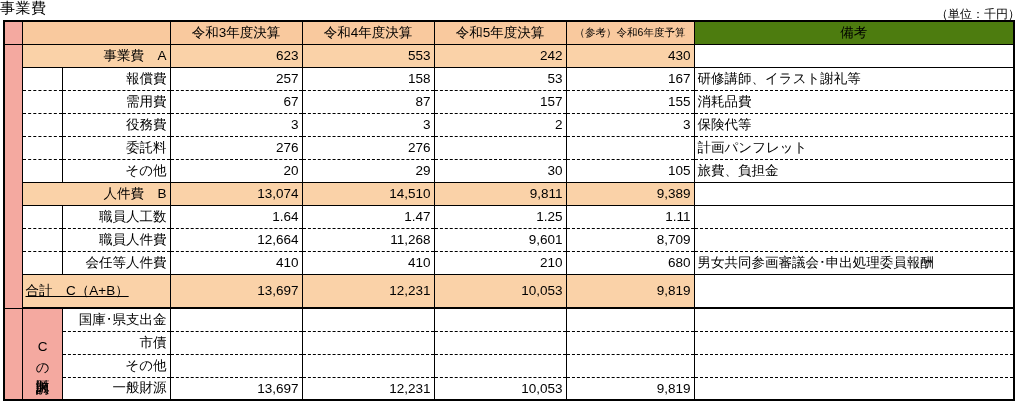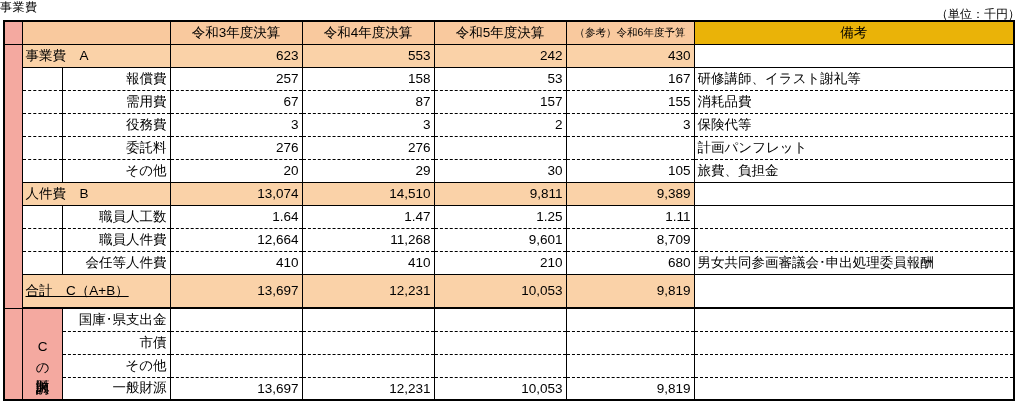--- a/index.html
+++ b/index.html
@@ -24,21 +24,21 @@
     position: absolute;
     top: 0;
     left: 0;
     width: 1024px;
     height: 20px;
   }
   .doc-title {
     position: absolute;
     left: 0;
     top: -1px;
-    font-size: 12px;
+    font-size: 15px;
     font-weight: normal;
     letter-spacing: 0.5px;
   }
   .unit-note {
     position: absolute;
     right: 4px;
     top: 6px;
     font-size: 12px;
   }
   table.budget {
@@ -85,33 +85,33 @@
   }
   .hdr {
     background: #f9c99e;
     text-align: center;
     font-size: 13.5px;
   }
   .hdr.small {
     font-size: 10.5px;
   }
   .hdr-note {
-    background: #eab308;
+    background: #4d7c0f;
     text-align: center;
   }
   .orange {
     background: #fad2a8;
   }
   .num {
     text-align: right;
     padding-right: 5px;
     font-size: 13.5px;
   }
   .lbl {
-    text-align: left;
+    text-align: right;
     padding-left: 4px;
   }
   .lbl-indent {
     text-align: right;
     padding-left: 4px;
   }
   .note {
     text-align: left;
     padding-left: 4px;
     font-size: 13.5px;

